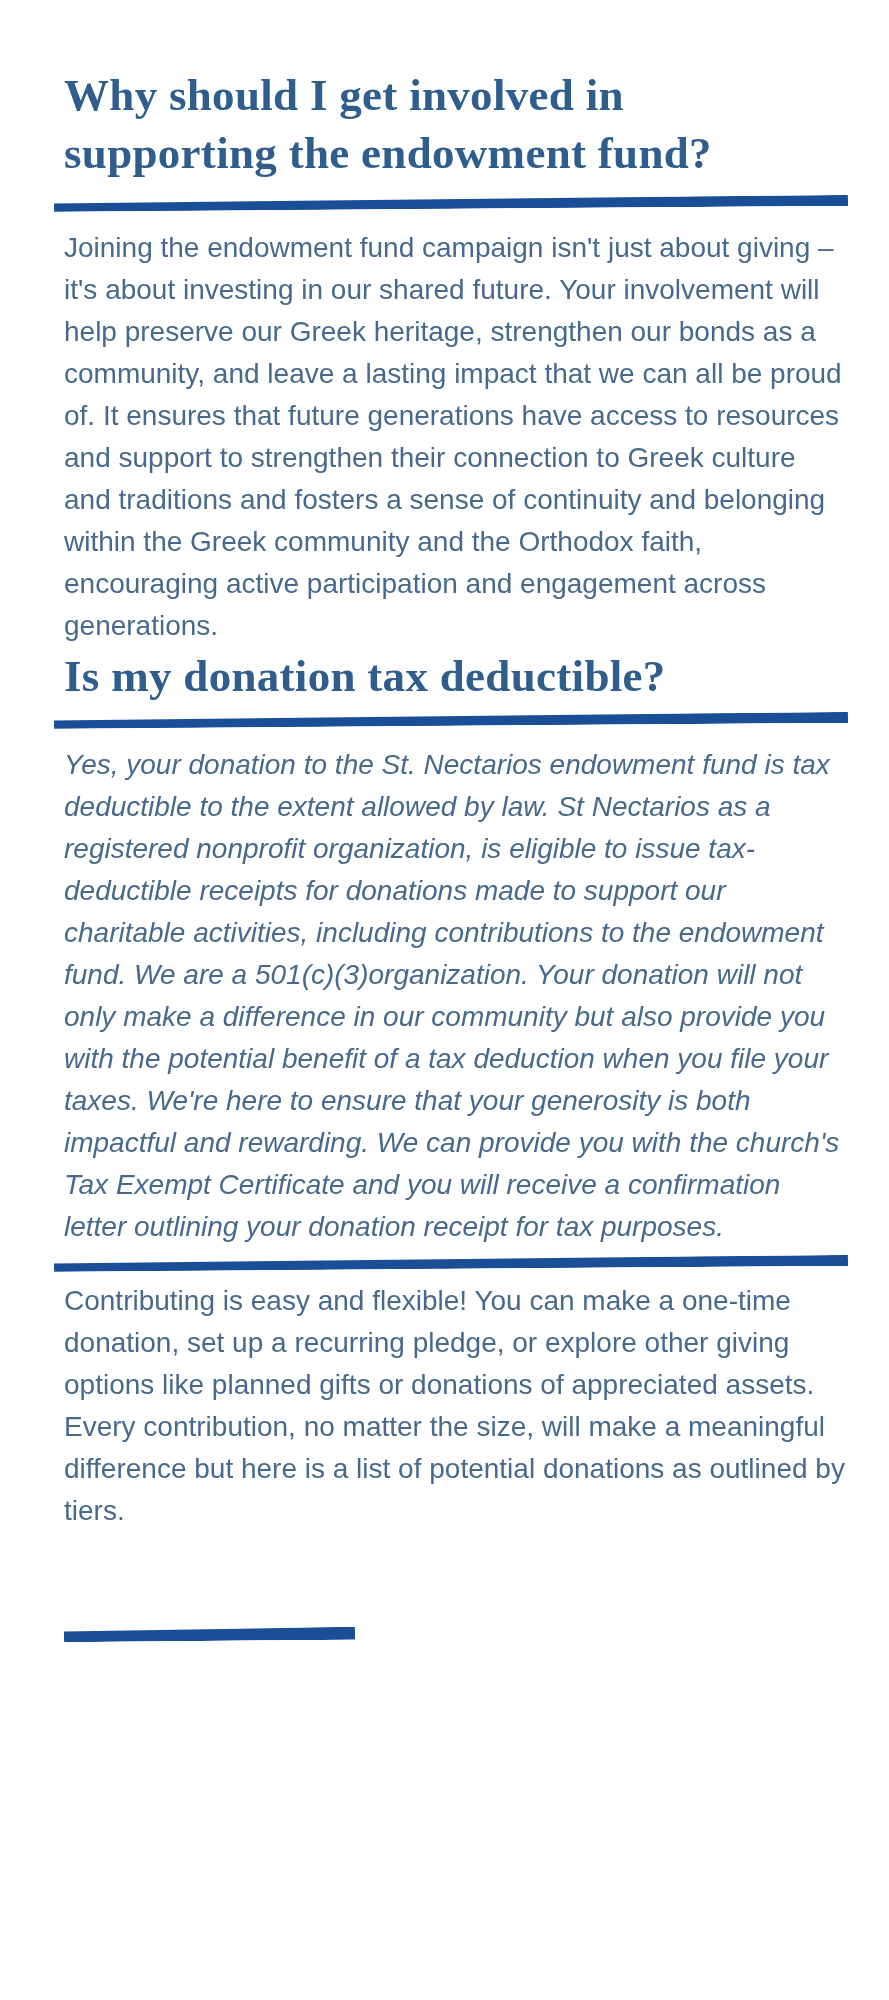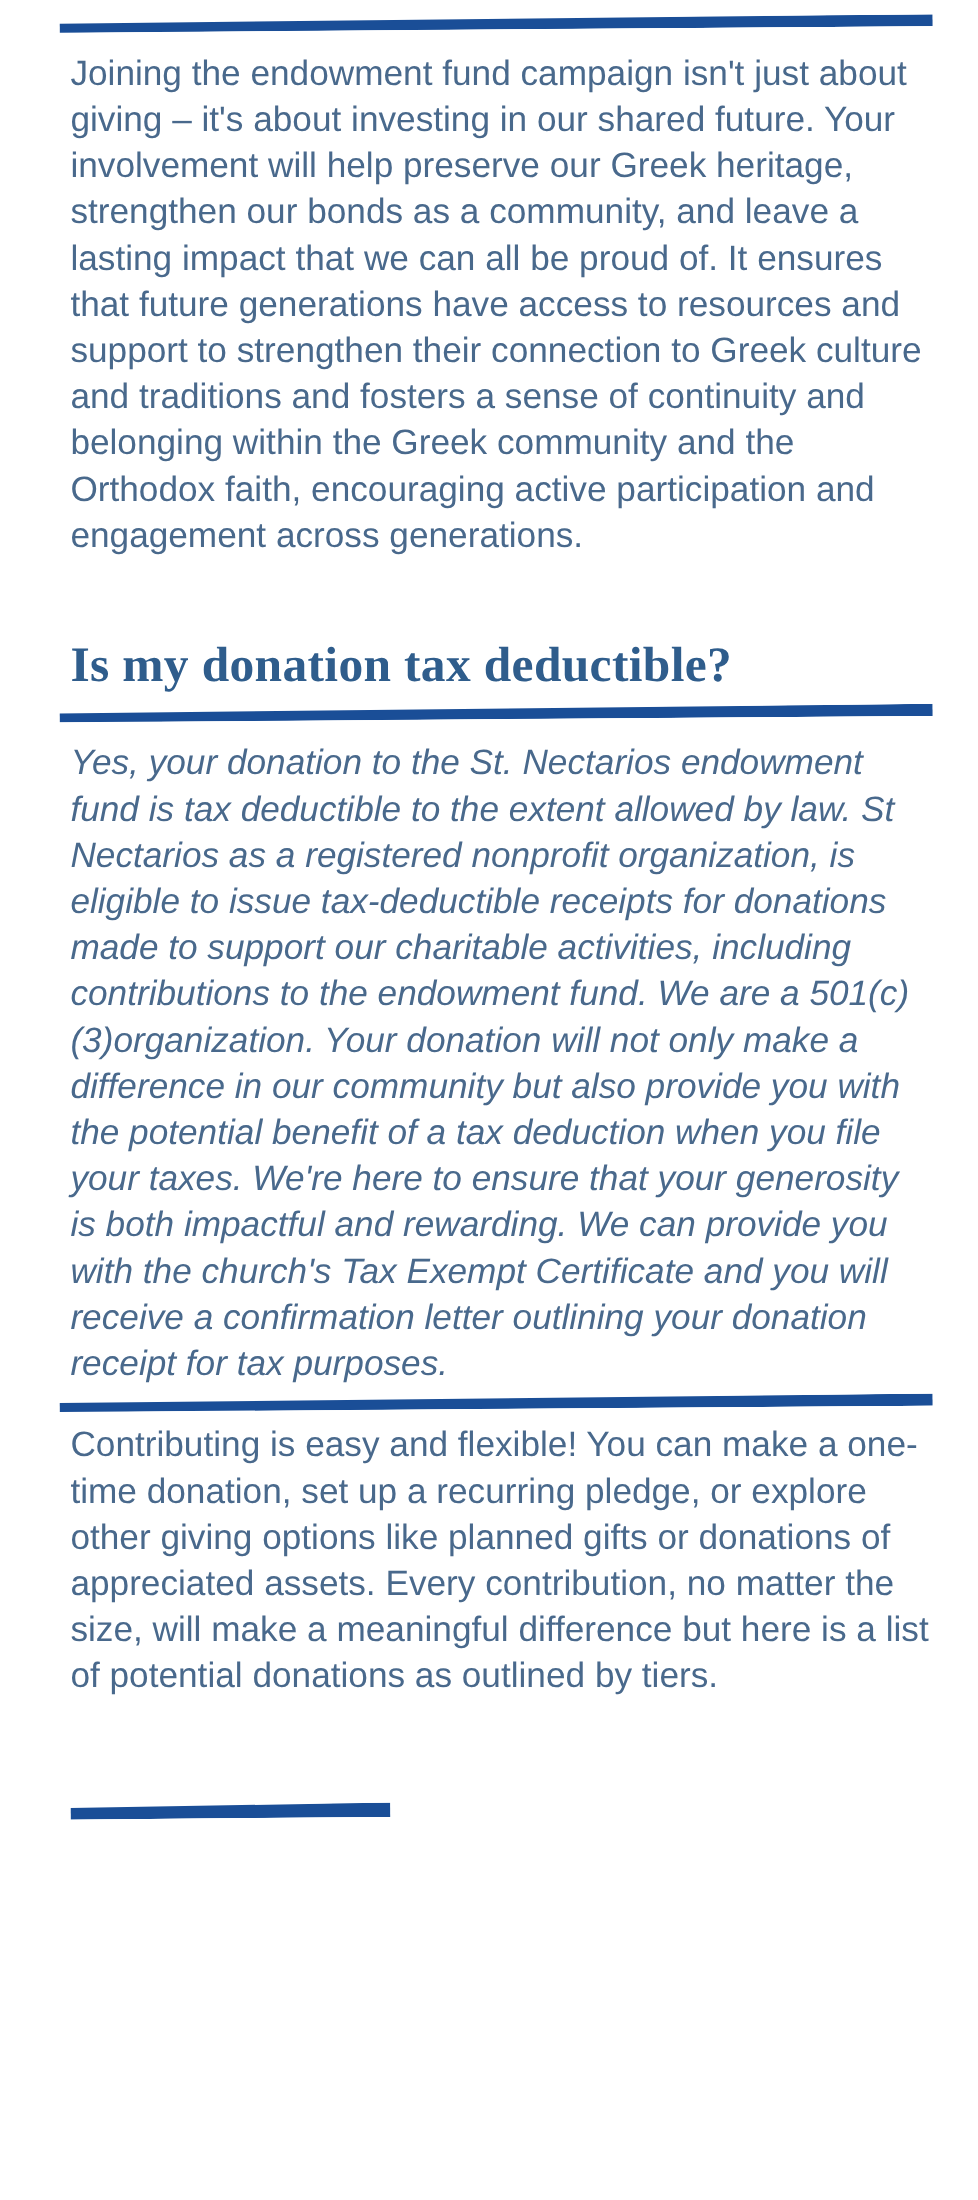--- a/index.html
+++ b/index.html
@@ -19,35 +19,35 @@
   .faq-heading {
     font-family: "Liberation Serif", "DejaVu Serif", serif;
     font-weight: 700;
     font-size: 45px;
     line-height: 58px;
     letter-spacing: 0.3px;
     color: #2f5d8c;
     margin: 0;
   }
   .h1 { margin-top: 66px; }
-  .h2 { margin-top: 68px; }
+  .h2 { }
   .h3 { margin-top: 80px; padding-left: 9px; }
   .divider {
     height: 11px;
     width: 794px;
     margin: 14px 0 0 -10px;
     background: #1a4e97;
     transform: rotate(-0.45deg);
     clip-path: polygon(0 22%, 100% 0%, 100% 100%, 0 96%);
   }
   .d1 { margin-top: 16px; }
   .d2 { margin-top: 10px; }
   .d3 { margin-top: 10px; }
   .faq-body {
-    font-size: 32px;
+    font-size: 28px;
     line-height: 42px;
     letter-spacing: 0px;
     color: #49698c;
     margin: 0;
   }
   .p1 { margin-top: 18px; }
   .p2 { margin-top: 18px; font-style: italic; }
   .p3 { margin-top: 11px; }
   .divider-cropped {
     height: 13px;
@@ -56,20 +56,21 @@
     background: #1a4e97;
     transform: rotate(-0.5deg);
     clip-path: polygon(0 18%, 100% 0%, 100% 100%, 0 100%);
   }
 </style>
 </head>
 <body>
 
 <div class="content">
 
+  <h2 class="faq-heading h1">Why should I get involved in supporting the endowment fund?</h2>
   <div class="divider d1"></div>
   <p class="faq-body p1">Joining the endowment fund campaign isn't just about giving – it's about investing in our shared future. Your involvement will help preserve our Greek heritage, strengthen our bonds as a community, and leave a lasting impact that we can all be proud of. It ensures that future generations have access to resources and support to strengthen their connection to Greek culture and traditions and fosters a sense of continuity and belonging within the Greek community and the Orthodox faith, encouraging active participation and engagement across generations.</p>
 
   <h2 class="faq-heading h2">Is my donation tax deductible?</h2>
   <div class="divider d2"></div>
   <p class="faq-body p2">Yes, your donation to the St. Nectarios endowment fund is tax deductible to the extent allowed by law. St Nectarios as a registered nonprofit organization, is eligible to issue tax-deductible receipts for donations made to support our charitable activities, including contributions to the endowment fund. We are a 501(c)(3)organization.  Your donation will not only make a difference in our community but also provide you with the potential benefit of a tax deduction when you file your taxes. We're here to ensure that your generosity is both impactful and rewarding. We can provide you with the church's Tax Exempt Certificate and you will receive a confirmation letter outlining your donation receipt for tax purposes.</p>
 
   <div class="divider d3"></div>
   <p class="faq-body p3">Contributing is easy and flexible! You can make a one-time donation, set up a recurring pledge, or explore other giving options like planned gifts or donations of appreciated assets. Every contribution, no matter the size, will make a meaningful difference but here is a list of potential donations as outlined by tiers.</p>
 

